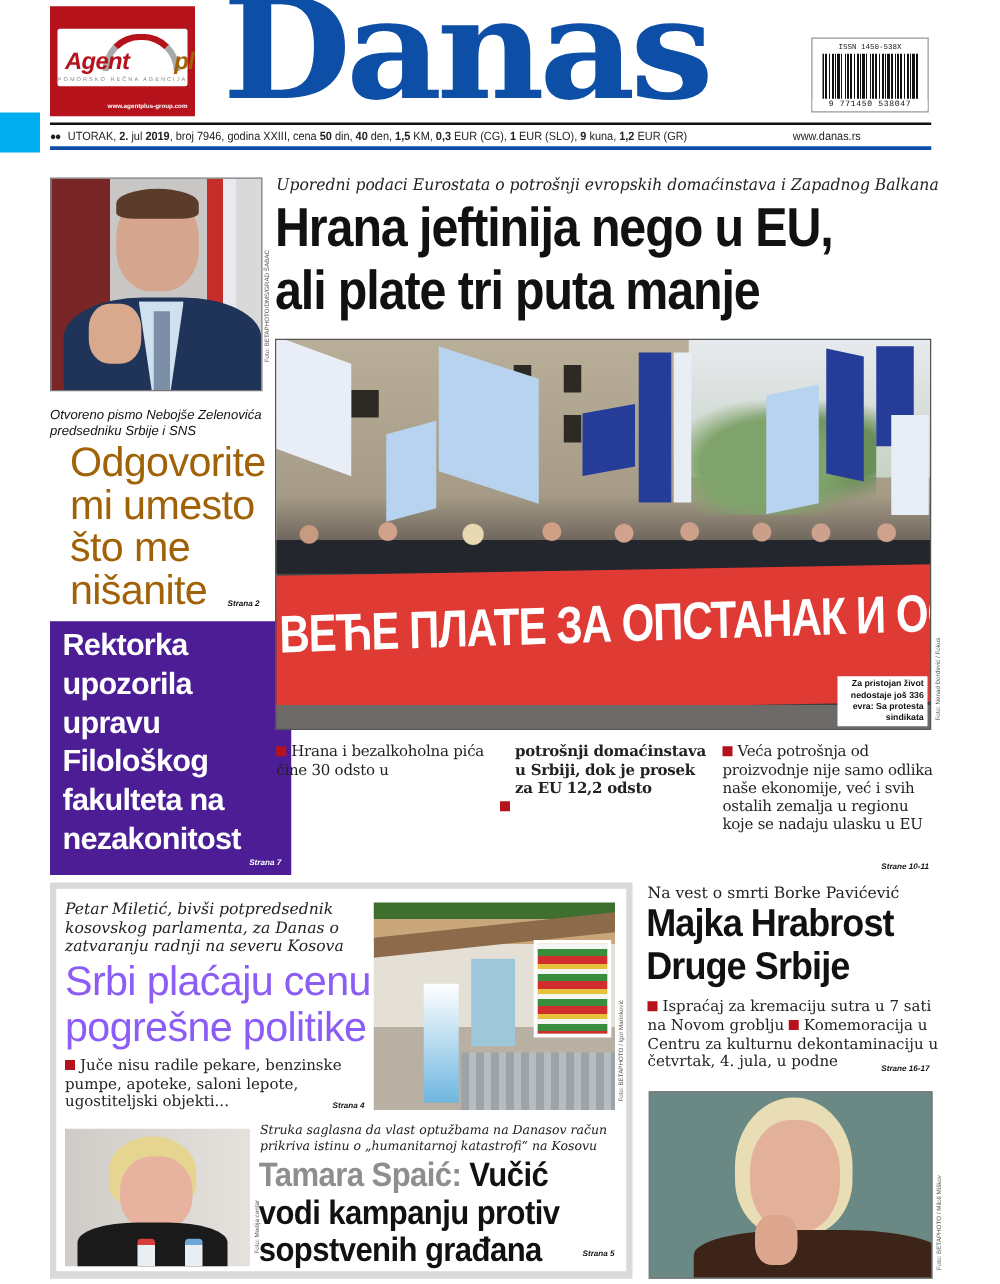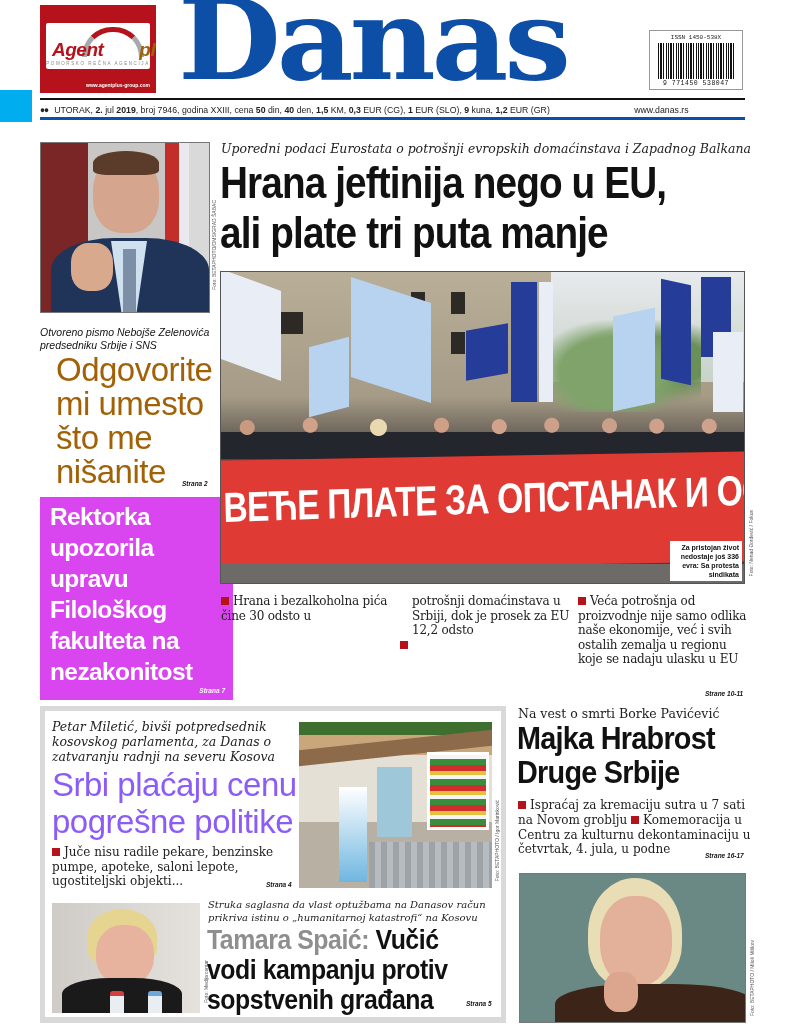--- a/index.html
+++ b/index.html
@@ -42,21 +42,21 @@
   .zel-shirt { position: absolute; left: 70px; top: 98px; width: 36px; height: 74px; background: #cfe0ee; clip-path: polygon(0 0, 100% 0, 70% 100%, 30% 100%); }
   .zel-tie { position: absolute; left: 82px; top: 106px; width: 13px; height: 66px; background: #7d8fa6; }
   .zel-hand { position: absolute; left: 30px; top: 100px; width: 42px; height: 48px; background: #d8a98d; border-radius: 40%; }
   .photo-credit-v { font-family: "Liberation Sans", sans-serif; font-size: 5px; color: #555; writing-mode: vertical-rl; transform: rotate(180deg); white-space: nowrap; }
 
   .kicker-it { font-family: "Liberation Sans", sans-serif; font-style: italic; color: #111; }
   .z-kicker { left: 40px; top: 326px; width: 175px; font-size: 10.5px; line-height: 13px; }
   .z-headline { left: 56px; top: 353px; width: 175px; font-family: "Liberation Sans", sans-serif; font-size: 33px; line-height: 34px; font-weight: normal; color: #a16207; letter-spacing: -0.5px; }
   .strana { font-family: "Liberation Sans", sans-serif; font-style: italic; font-weight: bold; font-size: 6.5px; color: #111; }
 
-  .red-box { left: 40px; top: 497px; width: 193px; height: 203px; background: #d946ef; }
+  .red-box { left: 40px; top: 497px; width: 193px; height: 203px; background: #4c1d95; }
   .red-box .hl { position: absolute; left: 10px; top: 4px; width: 158px; font-family: "Liberation Sans", sans-serif; font-weight: bold; font-size: 24.5px; line-height: 31px; color: #fff; letter-spacing: -0.6px; }
   .red-box .strana { position: absolute; right: 8px; bottom: 6px; color: #fff; }
 
   
   .main-kicker { left: 221px; top: 141px; font-family: "DejaVu Serif", serif; font-style: italic; font-size: 13px; color: #222; white-space: nowrap; transform: scaleX(0.96); transform-origin: left; }
   .main-headline { left: 220px; top: 158px; width: 540px; font-family: "Liberation Sans", sans-serif; font-weight: bold; font-size: 44px; line-height: 50px; color: #111; letter-spacing: -1px; transform: scaleX(0.88); transform-origin: left top; white-space: nowrap; }
 
   .protest-photo { left: 220px; top: 271px; width: 525px; height: 313px; border: 1px solid #555; overflow: hidden;
     background: linear-gradient(180deg, #b9ae98 0%, #a69b86 40%, #6d655c 52%, #3a3a3a 64%, #2a2a2a 70%, #444 100%); }
   .sky { position: absolute; left: 330px; top: 0; width: 195px; height: 110px; background: linear-gradient(180deg, #e7eaee, #c8d2c6); }
@@ -80,21 +80,21 @@
   .banner { position: absolute; left: 0; top: 184px; width: 525px; height: 110px; background: #e03a35; transform: skewY(-1deg); }
   .banner-text { position: absolute; left: 2px; top: 212px; width: 525px; white-space: nowrap; font-family: "Liberation Sans", sans-serif; font-weight: bold; font-size: 42px; color: #fff; letter-spacing: -1px; transform: scaleX(0.8) rotate(-1.5deg); transform-origin: left top; }
   .street { position: absolute; left: 0; top: 292px; width: 525px; height: 22px; background: #6c6b68; }
   .caption-box { position: absolute; right: 2px; bottom: 2px; width: 72px; background: #fff; padding: 2px 3px; font-family: "Liberation Sans", sans-serif; font-weight: bold; font-size: 7px; line-height: 9px; text-align: right; color: #111; }
   .protest-credit { left: 748px; top: 510px; }
 
   .bullets-col { font-family: "DejaVu Serif", serif; font-size: 12px; line-height: 14.5px; color: #222; letter-spacing: -0.2px; }
   .bullets-col .b { display: block; }
   .sq { display: inline-block; width: 8px; height: 8px; background: #b5121b; margin-right: 4px; }
   .col1 { left: 221px; top: 594px; width: 180px; }
-  .col2 { left: 400px; top: 594px; width: 170px; }
+  .col2 { left: 400px; top: 594px; width: 170px; font-weight: bold; }
   .col3 { left: 578px; top: 594px; width: 170px; }
   .ind { padding-left: 12px; }
 
   
   .grey-box { left: 40px; top: 706px; width: 466px; height: 317px; background: #d9d9d9; }
   .grey-inner { position: absolute; left: 5px; top: 5px; width: 456px; height: 306px; background: #fff; }
   .kosovo-kicker { left: 52px; top: 719px; width: 245px; font-family: "DejaVu Serif", serif; font-style: italic; font-size: 12.5px; line-height: 15px; color: #222; }
   .kosovo-headline { left: 52px; top: 766px; width: 250px; font-family: "Liberation Sans", sans-serif; font-size: 33px; line-height: 37px; color: #8b5cf6; letter-spacing: -0.5px; }
   .kosovo-bullets { left: 52px; top: 845px; width: 240px; font-family: "DejaVu Serif", serif; font-size: 12px; line-height: 14.5px; color: #222; }
   .kiosk-photo { left: 299px; top: 722px; width: 193px; height: 166px; overflow: hidden;

